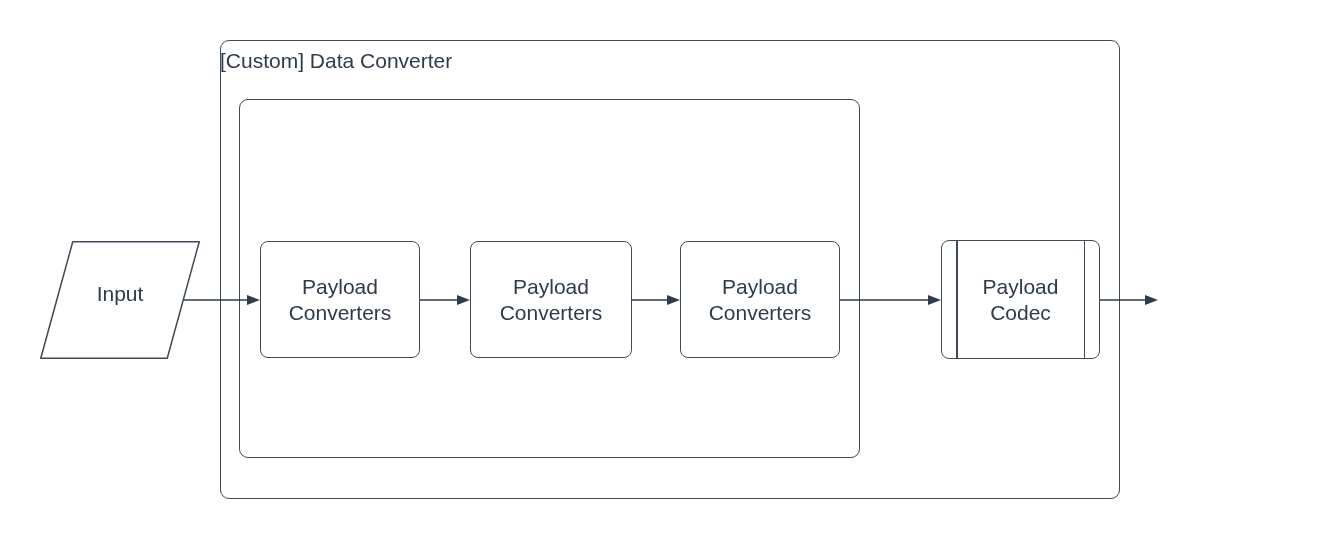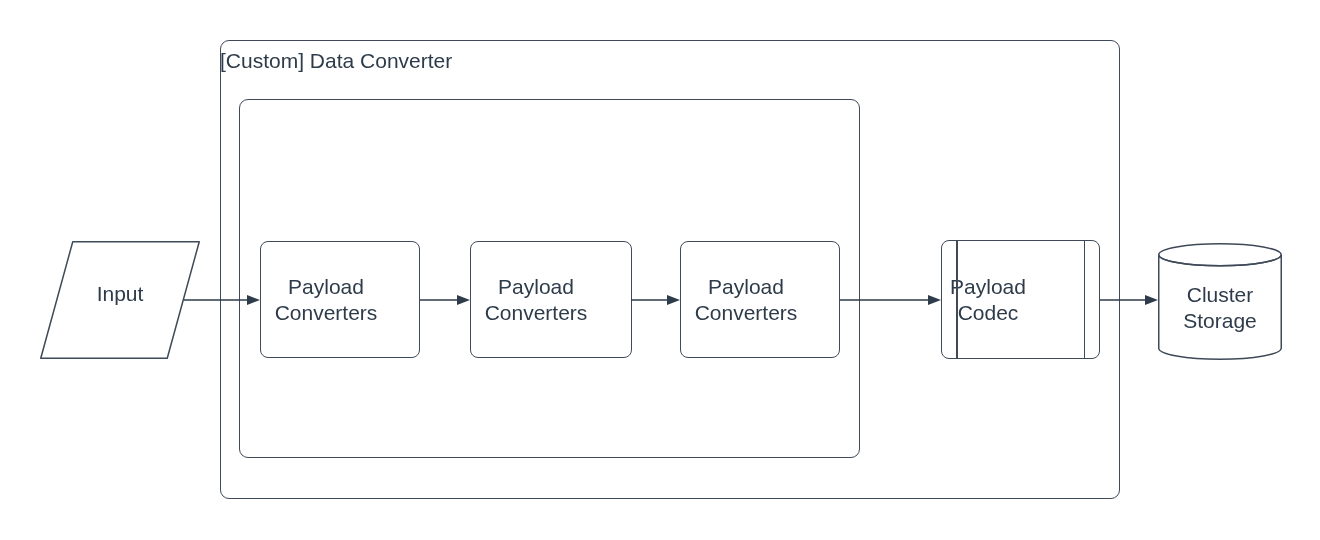--- a/index.html
+++ b/index.html
@@ -34,20 +34,21 @@
   }
 
   .node-box{
     position:absolute;
     border:1.5px solid var(--stroke);
     border-radius:8px;
     background:var(--background);
     box-sizing:border-box;
     display:flex;
     align-items:center;
+    justify-content:center;
     text-align:center;
     font-size:21px;
     line-height:26px;
   }
   .node-label{display:inline-block;}
 
   
   .subroutine::before,.subroutine::after{
     content:"";
     position:absolute;
@@ -117,29 +118,20 @@
   </div>
 
   <div class="node-box" style="left:680px;top:241px;width:160px;height:117px;">
     <span class="node-label" style="width:130px;">Payload Converters</span>
   </div>
 
   <div class="node-box subroutine" style="left:941px;top:240px;width:159px;height:119px;">
     <span class="node-label" style="width:92px;">Payload Codec</span>
   </div>
 
-  <div class="shape-wrap" style="left:1158px;top:243px;width:124px;height:117px;">
-    <svg width="124" height="117" viewBox="0 0 124 117">
-      <path class="shape-outline" d="M0.75,11.75 v93.5 a61.25,11 0 0 0 122.5,0 v-93.5 a61.25,11 0 0 1 -122.5,0 a61.25,11 0 0 1 122.5,0"></path>
-      <path class="shape-detail" d="M0.75,11.75 a61.25,11 0 0 0 122.5,0"></path>
-    </svg>
-    <div class="shape-label" style="top:39px;">
-      <span class="centered-span" style="display:inline-block;width:92px;">Cluster Storage</span>
-    </div>
-  </div>
 
   <svg id="connector-layer">
     <g>
       <line class="edge-line" x1="184" y1="300" x2="248" y2="300"></line>
       <polygon class="edge-head" points="260,300 247,295 247,305"></polygon>
     </g>
     <g>
       <line class="edge-line" x1="420" y1="300" x2="458" y2="300"></line>
       <polygon class="edge-head" points="470,300 457,295 457,305"></polygon>
     </g>

